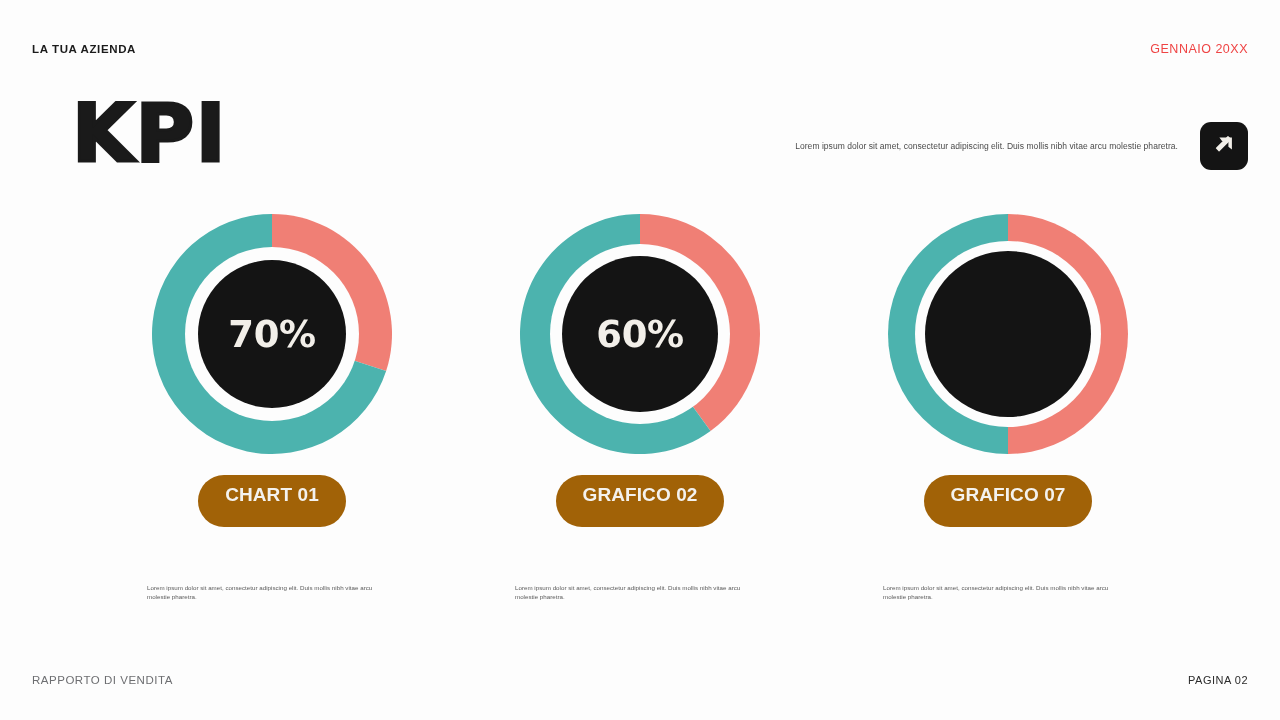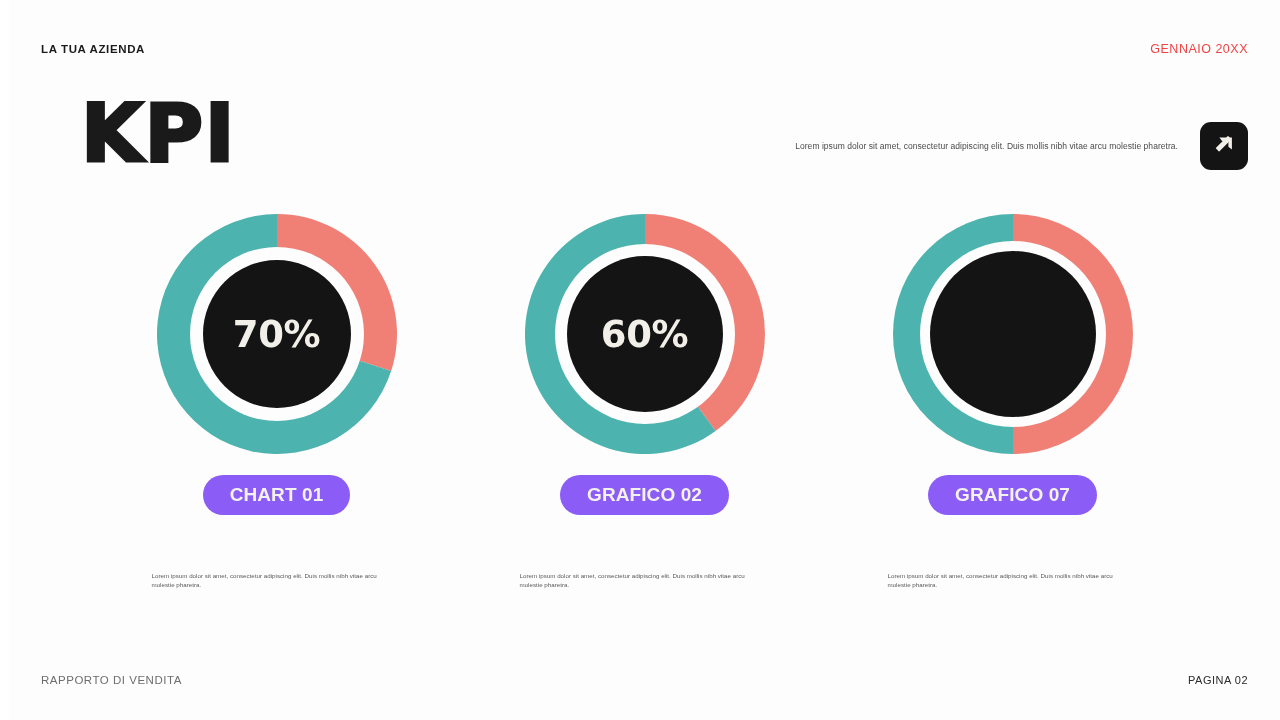--- a/index.html
+++ b/index.html
@@ -14,21 +14,20 @@
     overflow: hidden;
     font-family: "Liberation Sans", sans-serif;
     color: #231f20;
     position: relative;
   }
 
   .slide {
     position: absolute;
     inset: 0;
     background: #fdfdfd;
-    margin-left: 9px;
   }
 
   
   .header {
     position: absolute;
     top: 38px;
     left: 32px;
     right: 32px;
     height: 22px;
     display: flex;
@@ -133,24 +132,24 @@
     font-family: "DejaVu Sans", sans-serif;
     font-size: 37px;
     font-weight: bold;
     color: #f2efe9;
     letter-spacing: -0.01em;
     pointer-events: none;
   }
 
   .chart-pill {
     margin-top: 19px;
-    background: #8b5cf6;
+    background: #a16207;
     color: #f4f2ee;
     border-radius: 999px;
-    padding: 10px 27px 11px;
+    padding: 10px 27px 23px;
     font-size: 19px;
     font-weight: bold;
     letter-spacing: 0.005em;
     line-height: 1;
     white-space: nowrap;
   }
 
   .chart-caption {
     margin-top: 57px;
     font-size: 6.2px;

